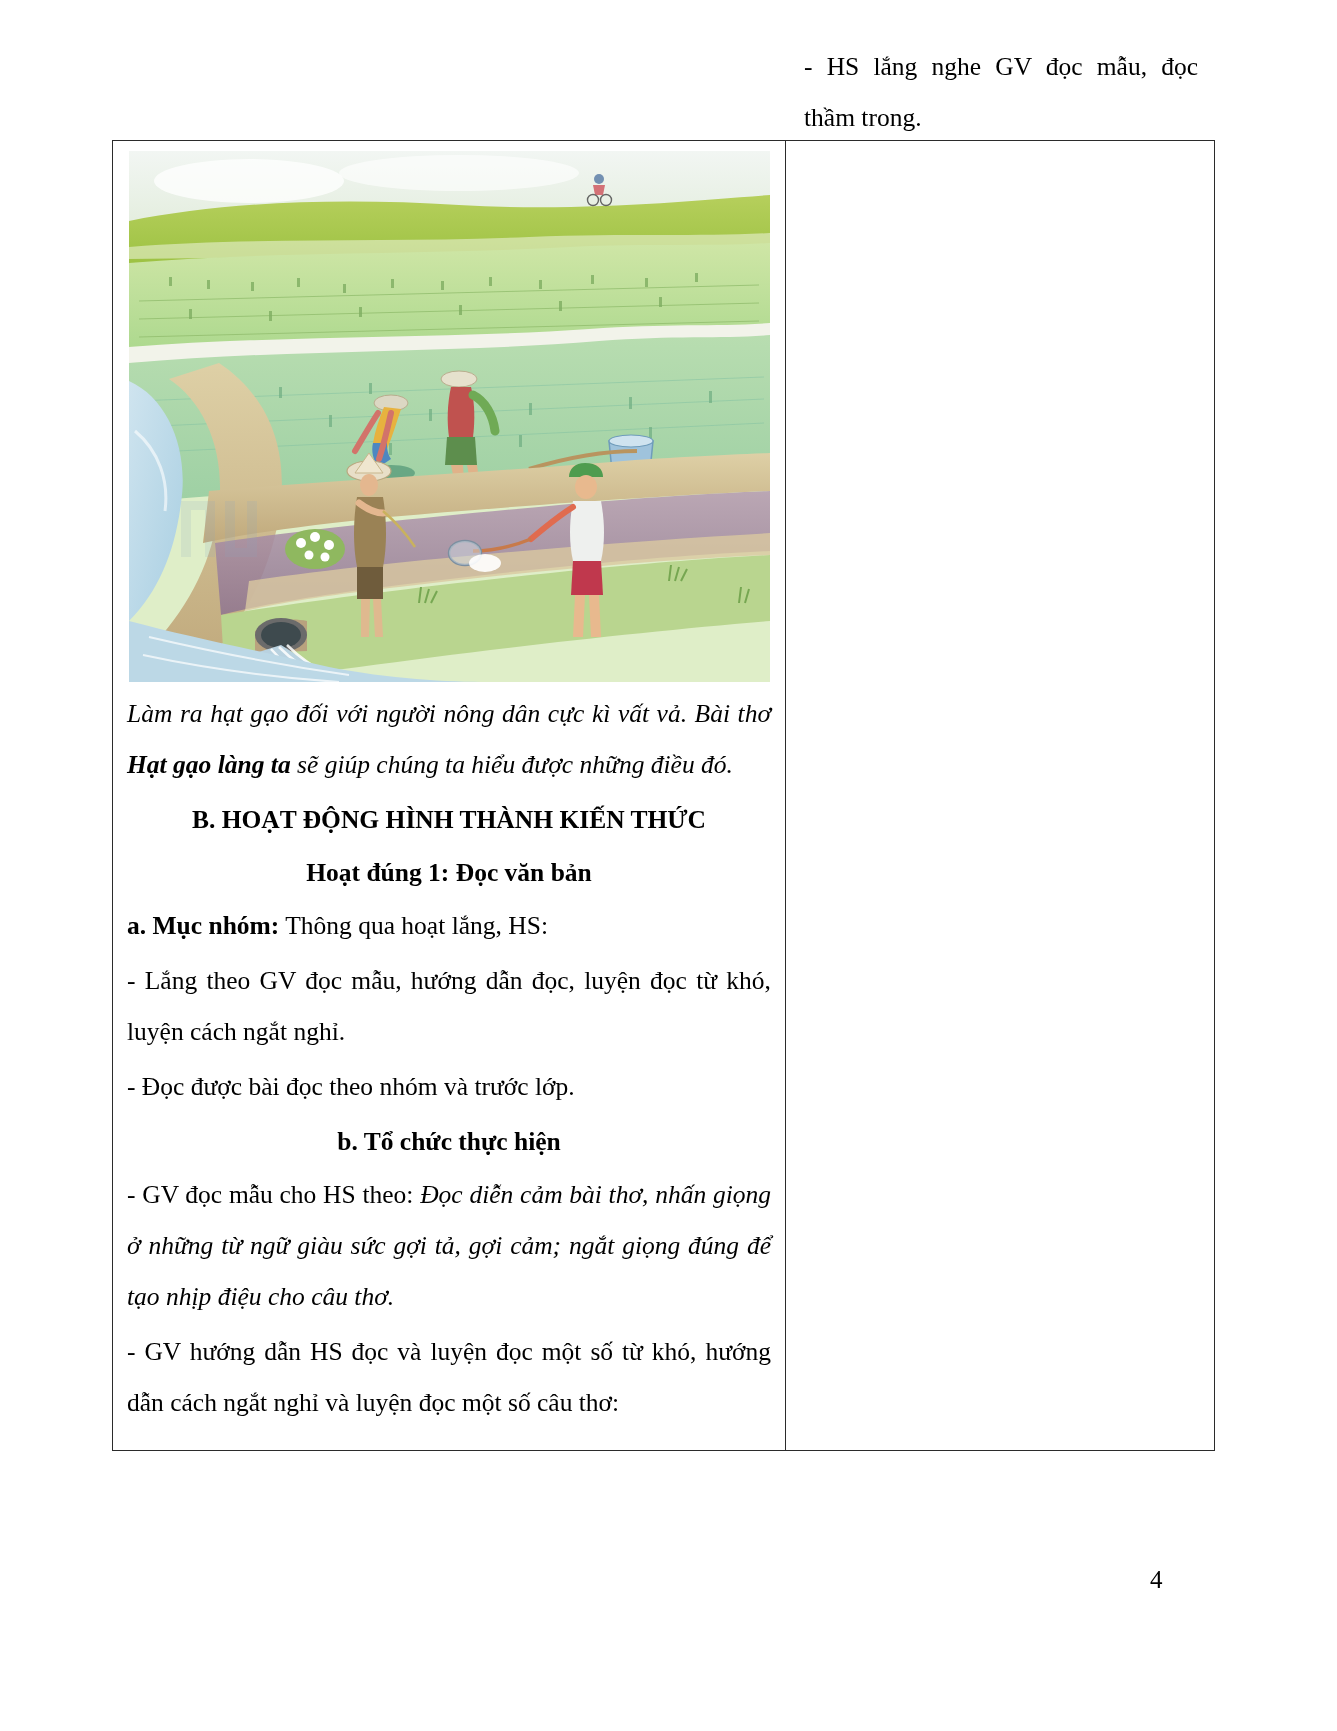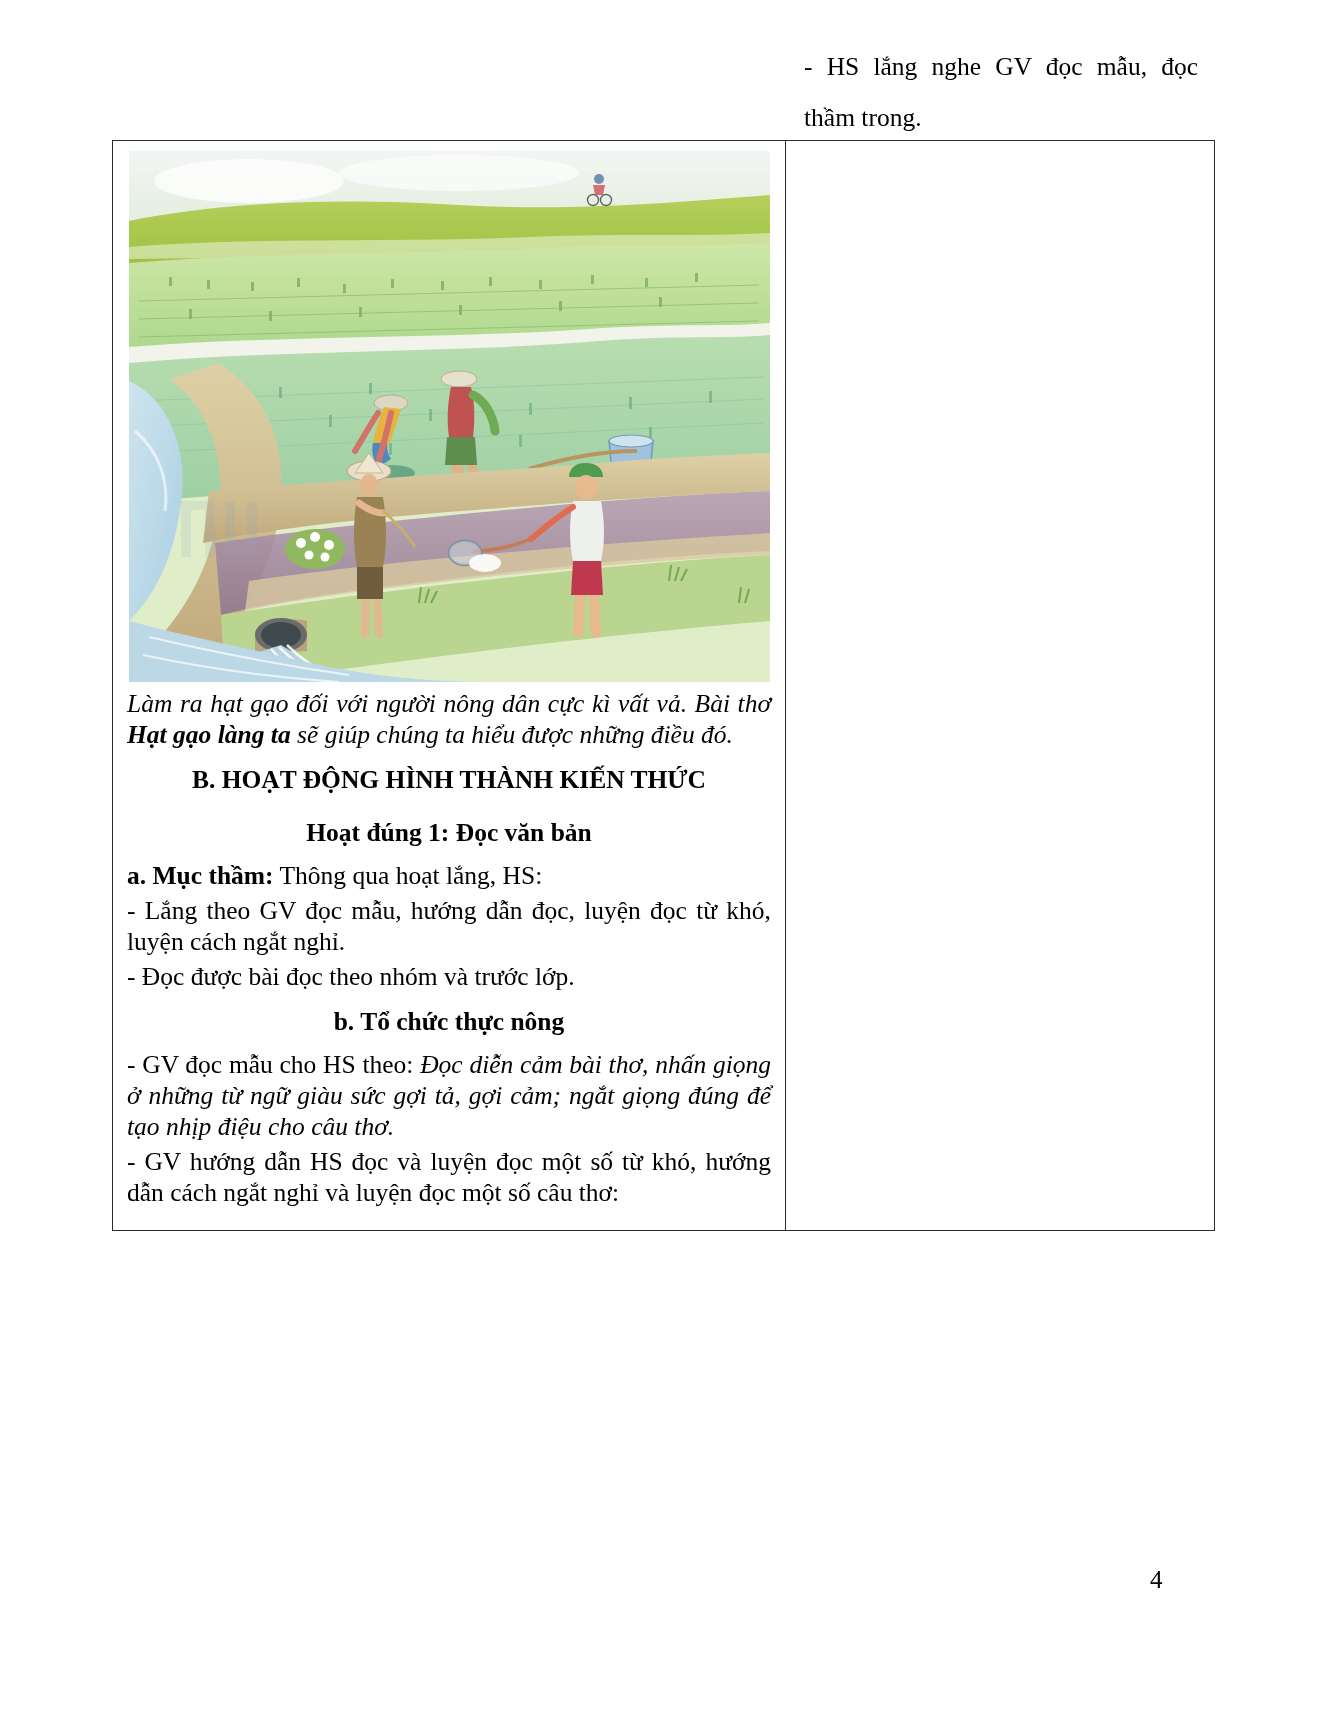--- a/index.html
+++ b/index.html
@@ -64,21 +64,21 @@
   }
   .illus {
     position: absolute;
     inset: 0;
   }
 
   
   p.para {
     margin: 0 0 4px 0;
     font-size: 25.5px;
-    line-height: 31px;
+    line-height: 51px;
     text-align: justify;
     text-justify: inter-word;
     hyphens: none;
   }
   p.para.noj { text-align: left; }
   .it { font-style: italic; }
   .bd { font-weight: bold; }
 
   .heading {
     margin: 2px 0 2px 0;
@@ -331,26 +331,26 @@
               </g>
             </svg>
           </div>
 
           <p class="para it"><span>Làm ra hạt gạo đối với người nông dân cực kì vất vả. Bài thơ </span><span class="bd">Hạt gạo làng ta</span><span> sẽ giúp chúng ta hiểu được những điều đó.</span></p>
 
           <p class="heading">B. HOẠT ĐỘNG HÌNH THÀNH KIẾN THỨC</p>
 
           <p class="heading">Hoạt đúng 1: Đọc văn bản</p>
 
-          <p class="para noj"><span class="bd">a. Mục thầm:</span><span> Thông qua hoạt lắng, HS:</span></p>
+          <p class="para noj"><span class="bd">a. Mục nhóm:</span><span> Thông qua hoạt lắng, HS:</span></p>
 
           <p class="para">- Lắng theo GV đọc mẫu, hướng dẫn đọc, luyện đọc từ khó, luyện cách ngắt nghỉ.</p>
           <p class="para noj">- Đọc được bài đọc theo nhóm và trước lớp.</p>
 
-          <p class="heading">b. Tổ chức thực nông</p>
+          <p class="heading">b. Tổ chức thực hiện</p>
 
           <p class="para"><span>- GV đọc mẫu cho HS theo: </span><span class="it">Đọc diễn cảm bài thơ, nhấn giọng ở những từ ngữ giàu sức gợi tả, gợi cảm; ngắt giọng đúng để tạo nhịp điệu cho câu thơ.</span></p>
 
           <p class="para">- GV hướng dẫn HS đọc và luyện đọc một số từ khó, hướng dẫn cách ngắt nghỉ và luyện đọc một số câu thơ:</p>
 
         </div>
       </td>
 
       <td class="col-right">
         <div class="cell-inner-right">

